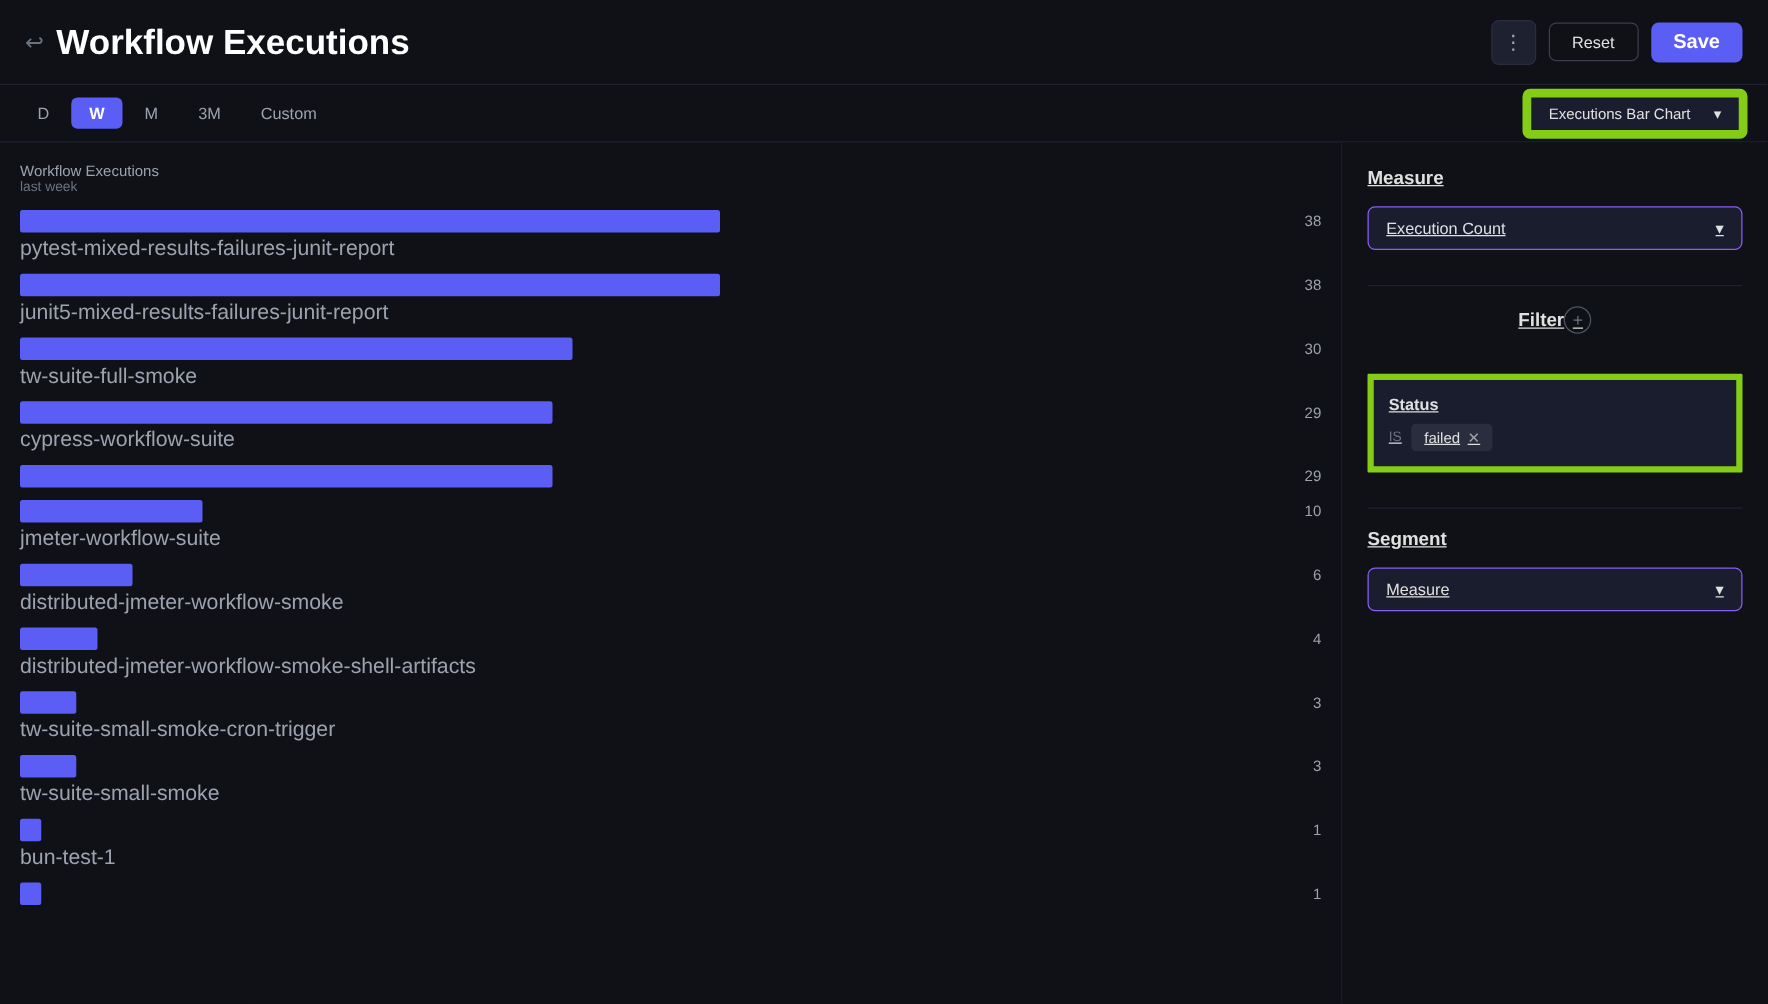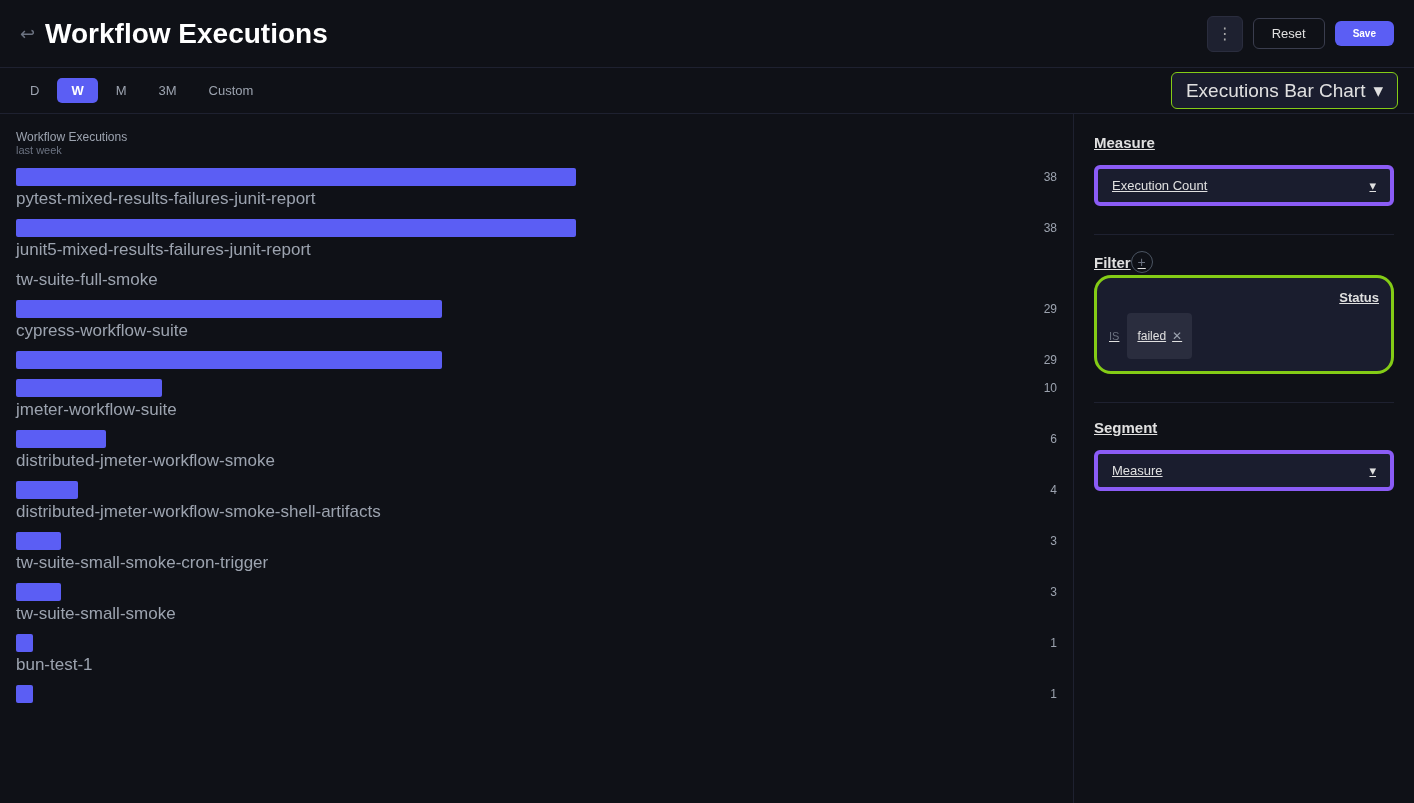--- a/index.html
+++ b/index.html
@@ -63,21 +63,21 @@
       cursor: pointer;
       font-size: 13px;
     }
     .btn-save {
       background: #5b5ef4;
       border: none;
       color: #fff;
       padding: 7px 18px;
       border-radius: 6px;
       cursor: pointer;
-      font-size: 10px;
+      font-size: 16px;
       font-weight: 600;
     }
 
     
     .tabs-bar {
       display: flex;
       align-items: center;
       padding: 8px 16px;
       gap: 4px;
       border-bottom: 1px solid #1e2130;
@@ -95,29 +95,29 @@
     .tab-item.active {
       background: #5b5ef4;
       color: #fff;
       font-weight: 600;
     }
 
     
     .chart-selector {
       margin-left: auto;
       background: #1a1d2e;
-      border: 1px solid #84cc16;
+      border: 7px solid #84cc16;
       color: #e0e0e0;
       padding: 6px 14px;
       border-radius: 6px;
       cursor: pointer;
       display: flex;
       align-items: flex-end;
       gap: 8px;
-      font-size: 19px;
+      font-size: 12px;
       min-width: 180px;
       justify-content: space-between;
     }
 
     
     .main-layout {
       display: flex;
       height: calc(803px - 68px - 46px);
     }
 
@@ -183,80 +183,79 @@
       color: #e0e0e0;
       margin-bottom: 14px;
     }
     .divider {
       border: none;
       border-top: 1px solid #1e2130;
       margin: 16px 0;
     }
     .dropdown-control {
       background: #1a1d2e;
-      border: 4px solid #8b5cf6;
+      border: 1px solid #8b5cf6;
       color: #e0e0e0;
       padding: 9px 14px;
       border-radius: 6px;
       cursor: pointer;
       display: flex;
       align-items: center;
       justify-content: space-between;
       font-size: 13px;
       width: 100%;
     }
 
     
     .filter-header {
       display: flex;
       align-items: center;
-      justify-content: flex-start;
-      margin-bottom: 2px;
+      justify-content: center;
+      margin-bottom: 32px;
     }
     .filter-section-title {
       font-size: 15px;
       font-weight: 600;
       color: #e0e0e0;
     }
     .add-filter-btn {
       background: transparent;
       border: none;
       color: #6b7280;
       cursor: pointer;
       font-size: 18px;
       display: flex;
       align-items: center;
     }
     .filter-card {
       background: #1a1d2e;
-      border: 3px solid #84cc16;
-      border-radius: 17px;
+      border: 5px solid #84cc16;
+      border-radius: 1px;
       padding: 12px;
-      text-align: right;
     }
     .filter-row {
       display: flex;
       align-items: center;
       gap: 8px;
       margin-top: 8px;
     }
     .filter-label-status {
       font-size: 13px;
       font-weight: 600;
       color: #e0e0e0;
       margin-bottom: 2px;
     }
     .filter-is-label {
       font-size: 11px;
       color: #6b7280;
     }
     .filter-tag {
       background: #2a2d3e;
       border-radius: 4px;
-      padding: 16px 10px;
+      padding: 4px 10px;
       font-size: 12px;
       color: #e0e0e0;
       display: flex;
       align-items: center;
       gap: 6px;
     }
     .filter-tag-close {
       color: #9ca3af;
       cursor: pointer;
       font-size: 12px;
@@ -312,20 +311,24 @@
           <div class="bar-label">pytest-mixed-results-failures-junit-report</div>
         </div>
         <div class="bar-row">
           <div class="bar-track">
             <div class="bar-fill" style="width: 560px;"></div>
             <div class="bar-value">38</div>
           </div>
           <div class="bar-label">junit5-mixed-results-failures-junit-report</div>
         </div>
         <div class="bar-row">
+          <div class="bar-track">
+            <div class="bar-fill" style="width: 442px;"></div>
+            <div class="bar-value">30</div>
+          </div>
           <div class="bar-label">tw-suite-full-smoke</div>
         </div>
         <div class="bar-row">
           <div class="bar-track">
             <div class="bar-fill" style="width: 426px;"></div>
             <div class="bar-value">29</div>
           </div>
           <div class="bar-label">cypress-workflow-suite</div>
         </div>
         <div class="bar-row">

